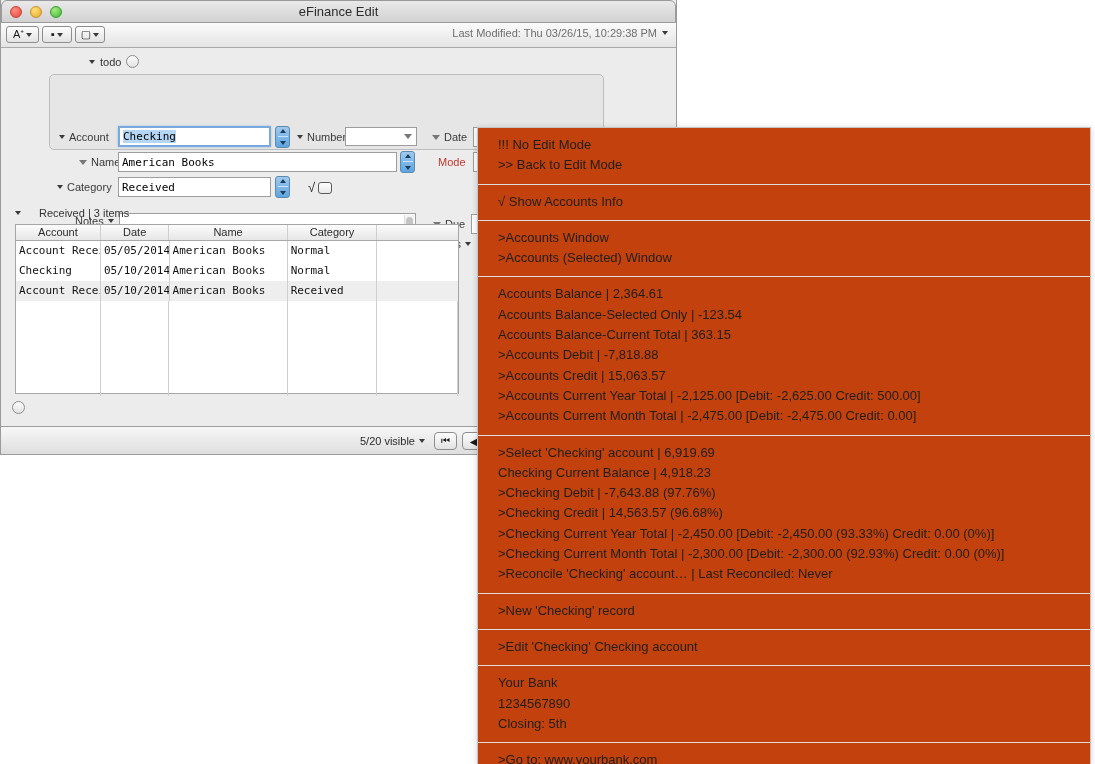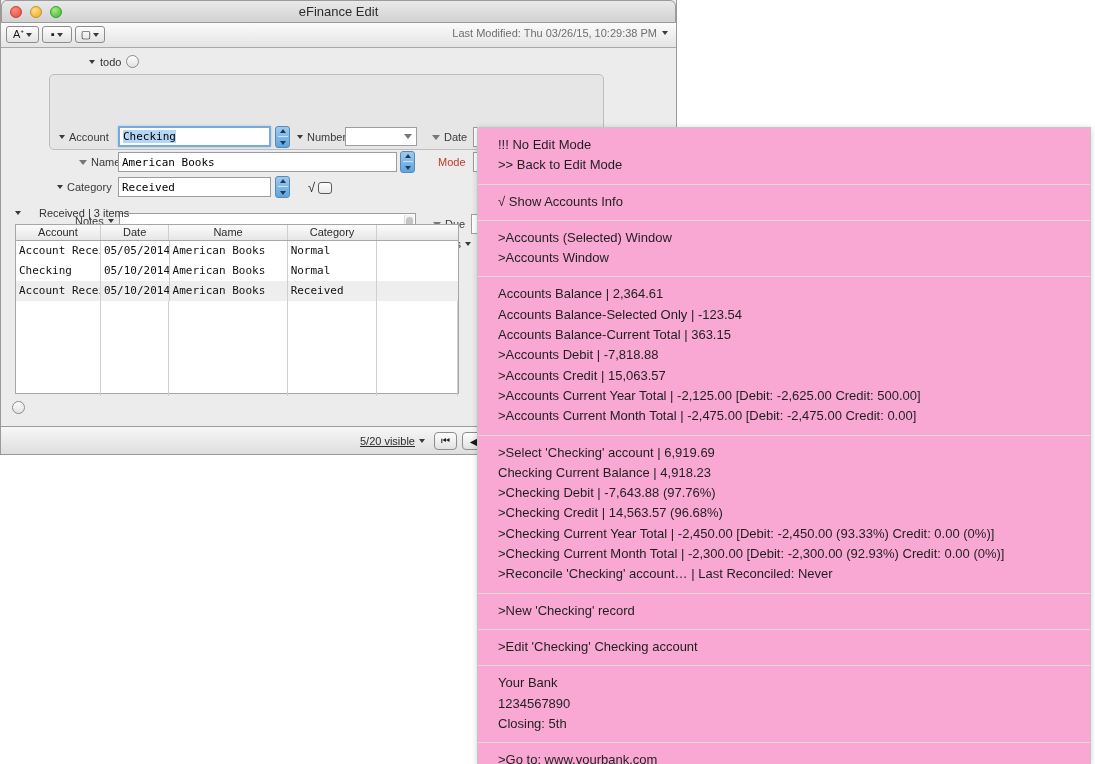--- a/index.html
+++ b/index.html
@@ -240,37 +240,37 @@
   .statusbar {
     position: absolute; left: 0; right: 0; bottom: 0;
     height: 28px;
     background: linear-gradient(to bottom, #f7f7f7, #dedede);
     border-top: 1px solid #9c9c9c;
     display: flex; align-items: center; justify-content: flex-end;
     padding-right: 216px;
     box-sizing: border-box;
   }
   .pager { position: absolute; right: 6px; top: 5px; display: flex; align-items: center; gap: 5px; }
-  .visible-lbl { font-size: 11px; color: #2b2b2b; display: flex; align-items: center; gap: 4px; margin-right: 4px; text-decoration: underline; }
+  .visible-lbl { font-size: 11px; color: #2b2b2b; display: flex; align-items: center; gap: 4px; margin-right: 4px; }
   .pbtn {
     height: 18px; min-width: 23px;
     background: linear-gradient(to bottom, #fdfdfd, #e2e2e2);
     border: 1px solid #8d8d8d; border-radius: 4px;
     display: flex; align-items: center; justify-content: center;
     font-size: 10px; color: #1a1a1a; box-sizing: border-box;
     padding: 0 4px;
   }
   .pbtn.wide { width: 74px; font-size: 11px; font-family: "DejaVu Sans Mono", monospace; }
   .pbtn.sq { border-radius: 3px; min-width: 20px; font-size: 14px; }
 
   
   .popup {
     position: absolute; left: 477px; top: 127px;
     width: 614px; height: 637px;
-    background: #f9a8d4;
+    background: #c2410c;
     border: 1px solid #c5c5c5;
     border-bottom: none;
     box-sizing: border-box;
     box-shadow: 0 1px 6px rgba(0,0,0,.18);
     overflow: hidden;
   }
   .pgroup { border-bottom: 1px solid #dcdcdc; padding: 7px 0 8px 20px; }
   .pgroup:last-child { border-bottom: none; }
   .pline {
     font-size: 13px; color: #1f1f1f;
@@ -491,22 +491,22 @@
     <div class="pgroup">
       <div class="pline">!!! No Edit Mode</div>
       <div class="pline">&gt;&gt; Back to Edit Mode</div>
     </div>
 
     <div class="pgroup">
       <div class="pline">√ Show Accounts Info</div>
     </div>
 
     <div class="pgroup">
+      <div class="pline">&gt;Accounts Window</div>
       <div class="pline">&gt;Accounts (Selected) Window</div>
-      <div class="pline">&gt;Accounts Window</div>
     </div>
 
     <div class="pgroup">
       <div class="pline">Accounts Balance | 2,364.61</div>
       <div class="pline">Accounts Balance-Selected Only | -123.54</div>
       <div class="pline">Accounts Balance-Current Total | 363.15</div>
       <div class="pline">&gt;Accounts Debit | -7,818.88</div>
       <div class="pline">&gt;Accounts Credit | 15,063.57</div>
       <div class="pline">&gt;Accounts Current Year Total | -2,125.00 [Debit: -2,625.00 Credit: 500.00]</div>
       <div class="pline">&gt;Accounts Current Month Total | -2,475.00 [Debit: -2,475.00 Credit: 0.00]</div>

